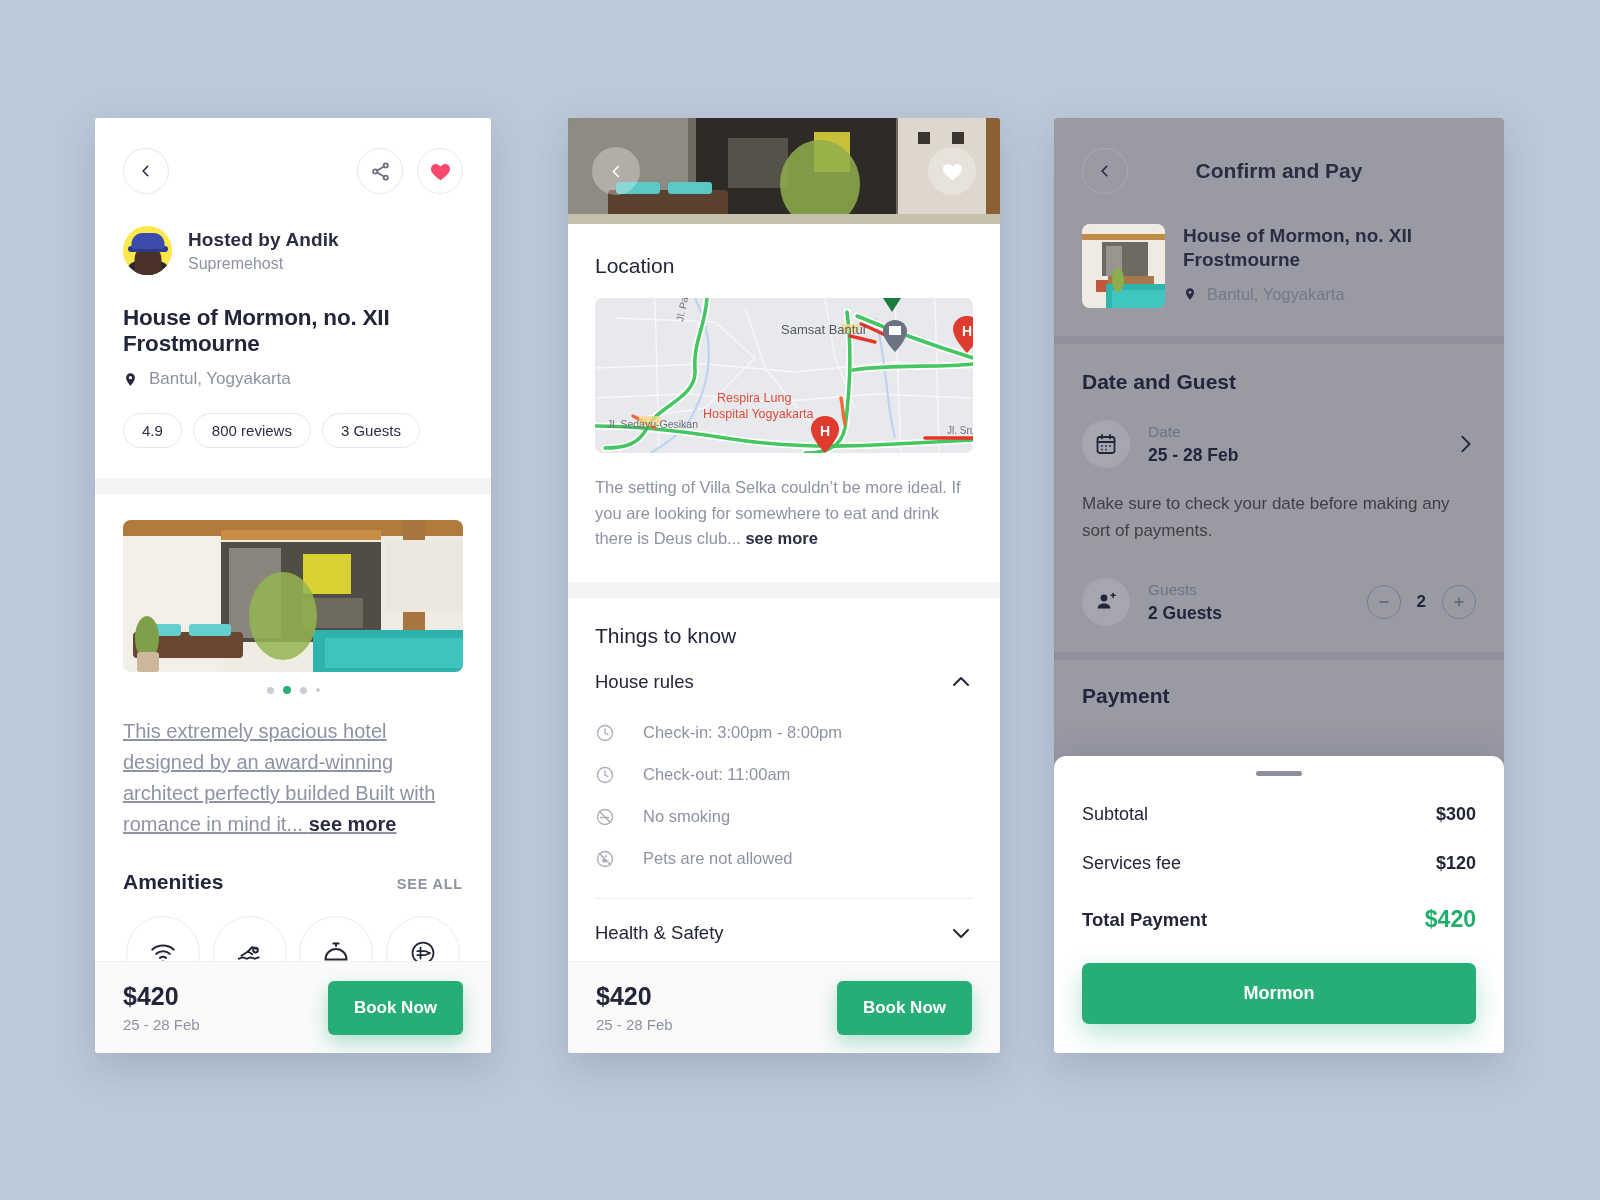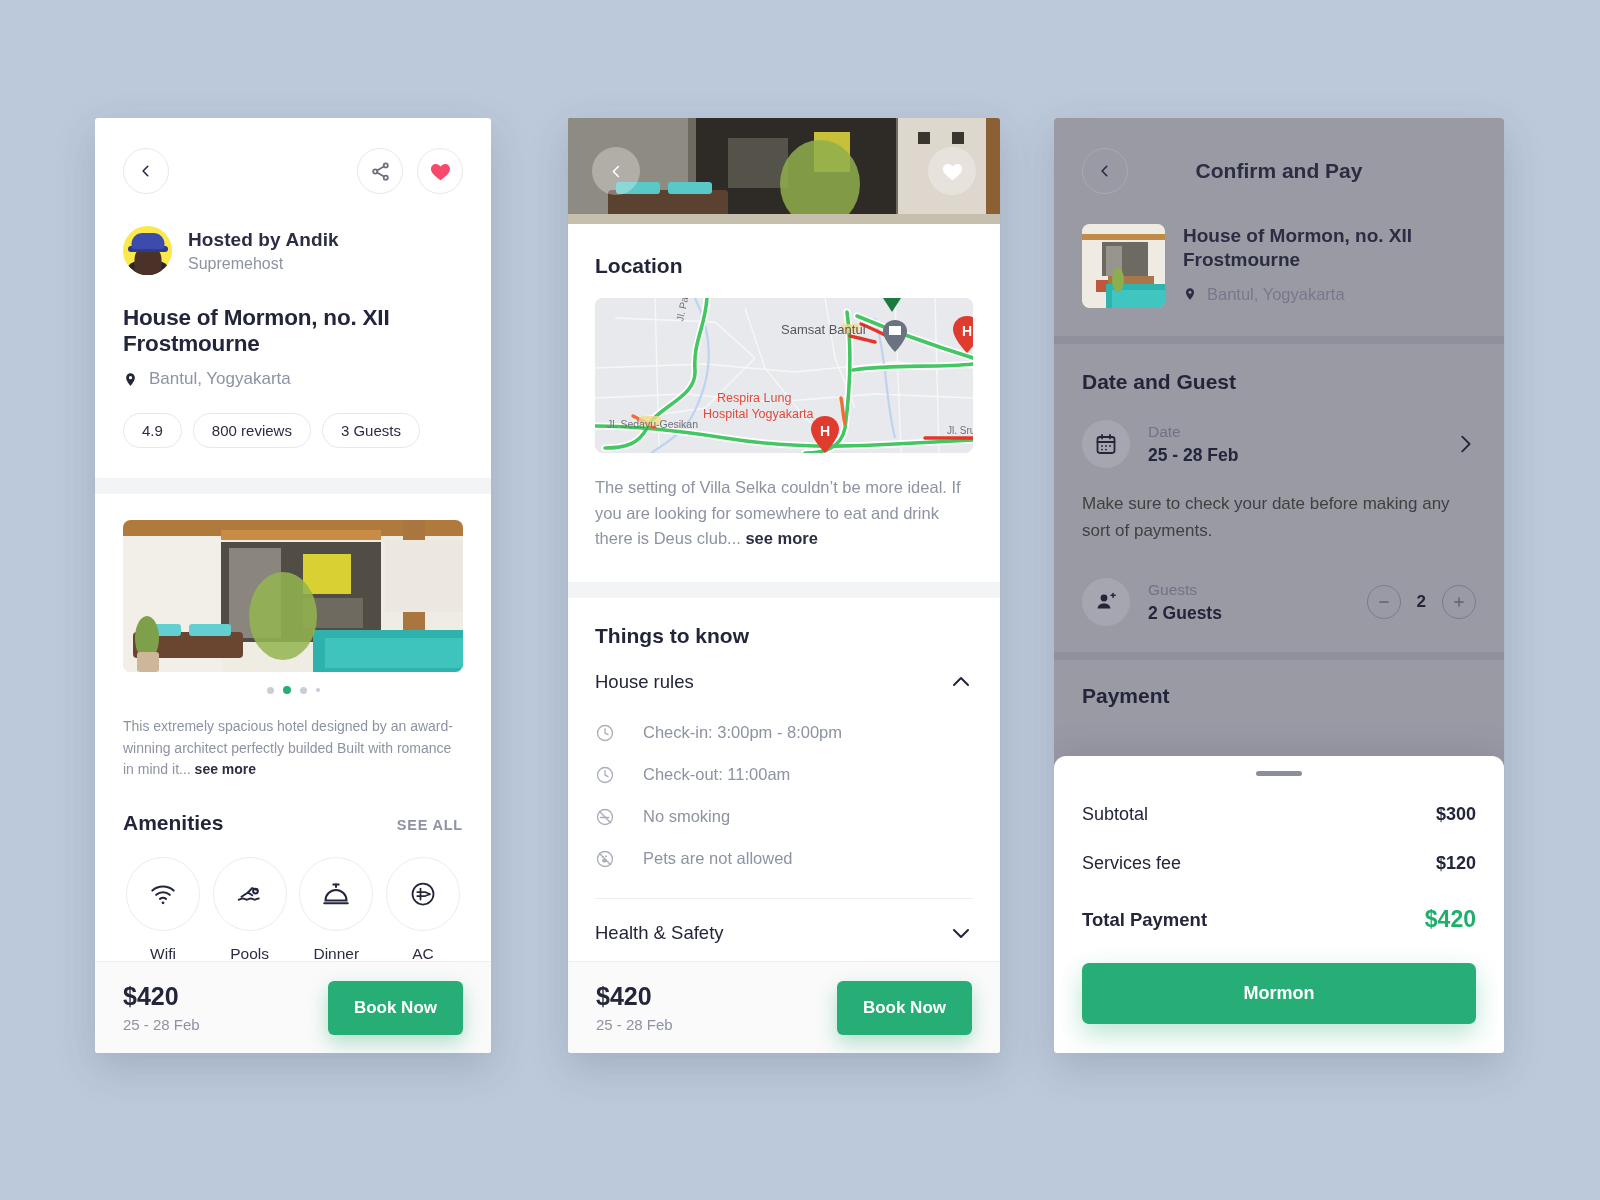--- a/index.html
+++ b/index.html
@@ -86,21 +86,21 @@
     position: relative; background:#d9cfc2;
   }
   .dots { display:flex; gap:9px; justify-content:center; align-items:center; margin-top: 14px; }
   .dot { width:8px; height:8px; border-radius:50%; background:#c9cdd4; }
   .dot.active { background:#27ae76; }
   .dot.s1 { width:7px; height:7px; }
   .dot.s2 { width:4px; height:4px; }
 
   .desc {
     padding: 22px 28px 0 28px;
-    font-size: 14px; line-height: 1.55; color: #8d93a3;
+    font-size: 20px; line-height: 1.55; color: #8d93a3; text-decoration: underline;
   }
   .desc b { color: #2b2d42; font-weight: 700; }
 
   .amen-head {
     display:flex; align-items:baseline; justify-content:space-between;
     padding: 30px 28px 0 28px;
   }
   .amen-title { font-size: 21px; font-weight: 700; color:#23263a; }
   .see-all { font-size: 14.5px; font-weight:600; letter-spacing: .8px; color:#8d93a3; }
   .amen-grid { display:flex; justify-content:space-between; padding: 22px 30px 0 30px; }
@@ -132,21 +132,21 @@
   }
   .hero-ctrls {
     position:absolute; inset:0; display:flex; align-items:center;
     justify-content:space-between; padding: 0 24px;
   }
   .glass-btn {
     width: 48px; height: 48px; border-radius:50%;
     background: rgba(255,255,255,.30);
     display:flex; align-items:center; justify-content:center;
   }
-  .sec-title { font-size: 21px; font-weight: 700; color:#23263a; }
+  .sec-title { font-size: 21px; font-weight: 400; color:#23263a; }
   .map {
     margin-top: 20px; height: 155px; border-radius:8px; overflow:hidden;
     position:relative; background:#e9eaec;
   }
   .rules-list { padding-top: 14px; }
   .rule {
     display:flex; align-items:center; gap: 28px;
     padding: 11px 0; font-size: 16.5px; color:#8d93a3;
   }
   .accordion-row {

